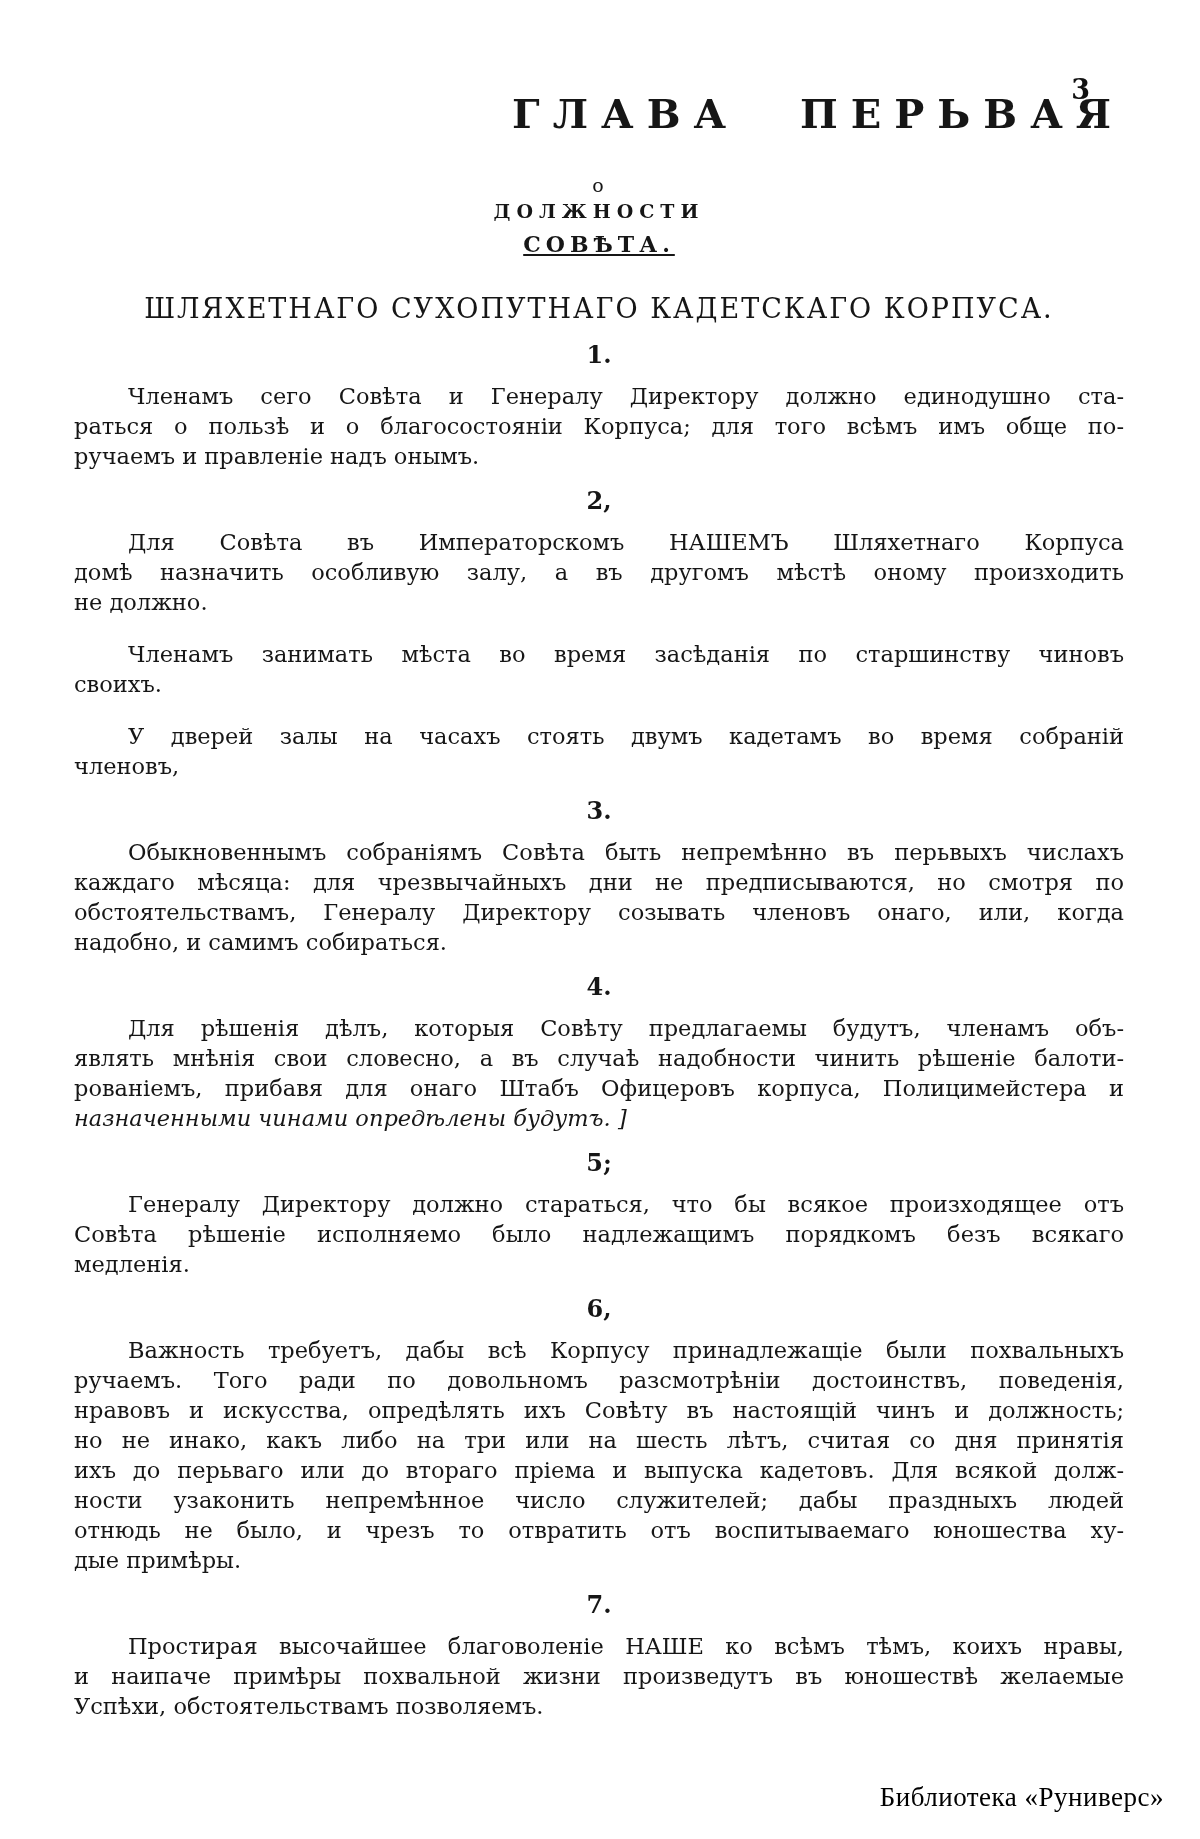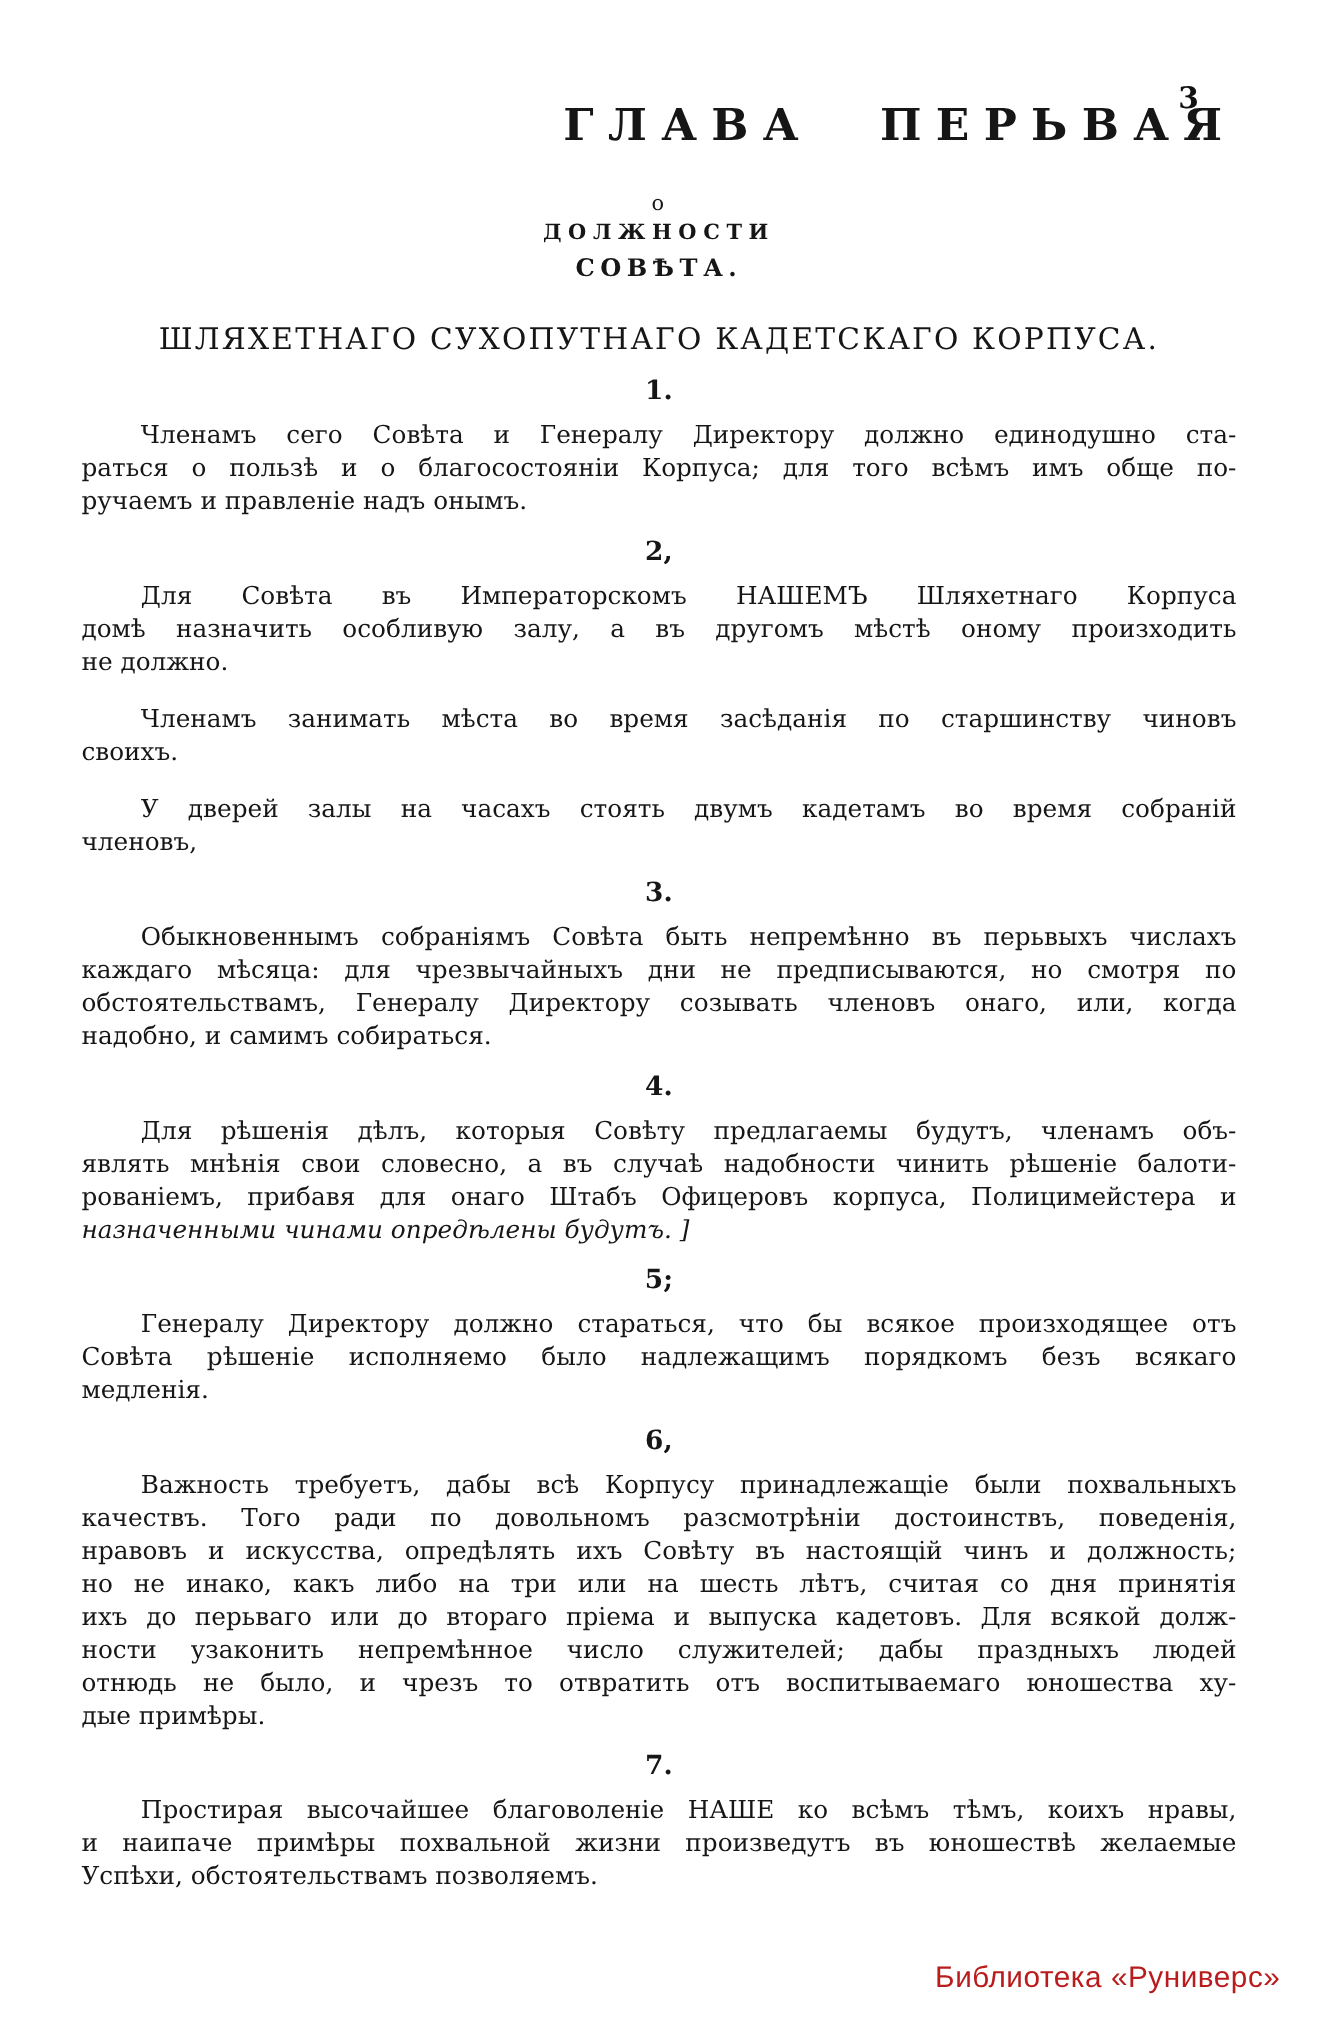--- a/index.html
+++ b/index.html
@@ -51,20 +51,21 @@
     letter-spacing: 6px;
     font-weight: 600;
   }
   .sub-council {
     margin-top: 5px;
     text-align: center;
     font-size: 22px;
     line-height: 26px;
     letter-spacing: 5px;
     font-weight: 600;
+    text-decoration: underline;
   }
   .institution-title {
     margin-top: 36px;
     text-align: center;
     font-size: 27px;
     line-height: 32px;
     font-weight: 400;
     letter-spacing: 2px;
   }
   .sec-num {
@@ -88,23 +89,23 @@
   .line.last {
     text-align: center;
     text-align-last: left;
   }
   .line.indent { padding-left: 54px; }
   .italic { font-style: italic; }
   .watermark {
     position: absolute;
     top: 1782px;
     right: 36px;
-    font-family: Liberation Sans, sans-serif;
+    font-family: Liberation Serif, serif;
     font-size: 27px;
-    color: #b91c1c;
+    color: #000000;
     letter-spacing: 0.5px;
   }
 </style>
 </head>
 <body>
 
 <div class="page">
 
   <div class="page-number">3</div>
 
@@ -170,21 +171,21 @@
         <span class="line indent">Генералу Директору должно стараться, что бы всякое произходящее отъ</span>
         <span class="line">Совѣта рѣшеніе исполняемо было надлежащимъ порядкомъ безъ всякаго</span>
         <span class="line last">медленія.</span>
       </p>
     </section>
 
     <section>
       <div class="sec-num">6,</div>
       <p class="para">
         <span class="line indent">Важность требуетъ, дабы всѣ Корпусу принадлежащіе были похвальныхъ</span>
-        <span class="line">качествъ. Того ради по довольномъ разсмотрѣніи достоинствъ, поведенія,</span>
+        <span class="line">ручаемъ. Того ради по довольномъ разсмотрѣніи достоинствъ, поведенія,</span>
         <span class="line">нравовъ и искусства, опредѣлять ихъ Совѣту въ настоящій чинъ и должность;</span>
         <span class="line">но не инако, какъ либо на три или на шесть лѣтъ, считая со дня принятія</span>
         <span class="line">ихъ до перьваго или до втораго пріема и выпуска кадетовъ. Для всякой долж-</span>
         <span class="line">ности узаконить непремѣнное число служителей; дабы праздныхъ людей</span>
         <span class="line">отнюдь не было, и чрезъ то отвратить отъ воспитываемаго юношества ху-</span>
         <span class="line last">дые примѣры.</span>
       </p>
     </section>
 
     <section>

